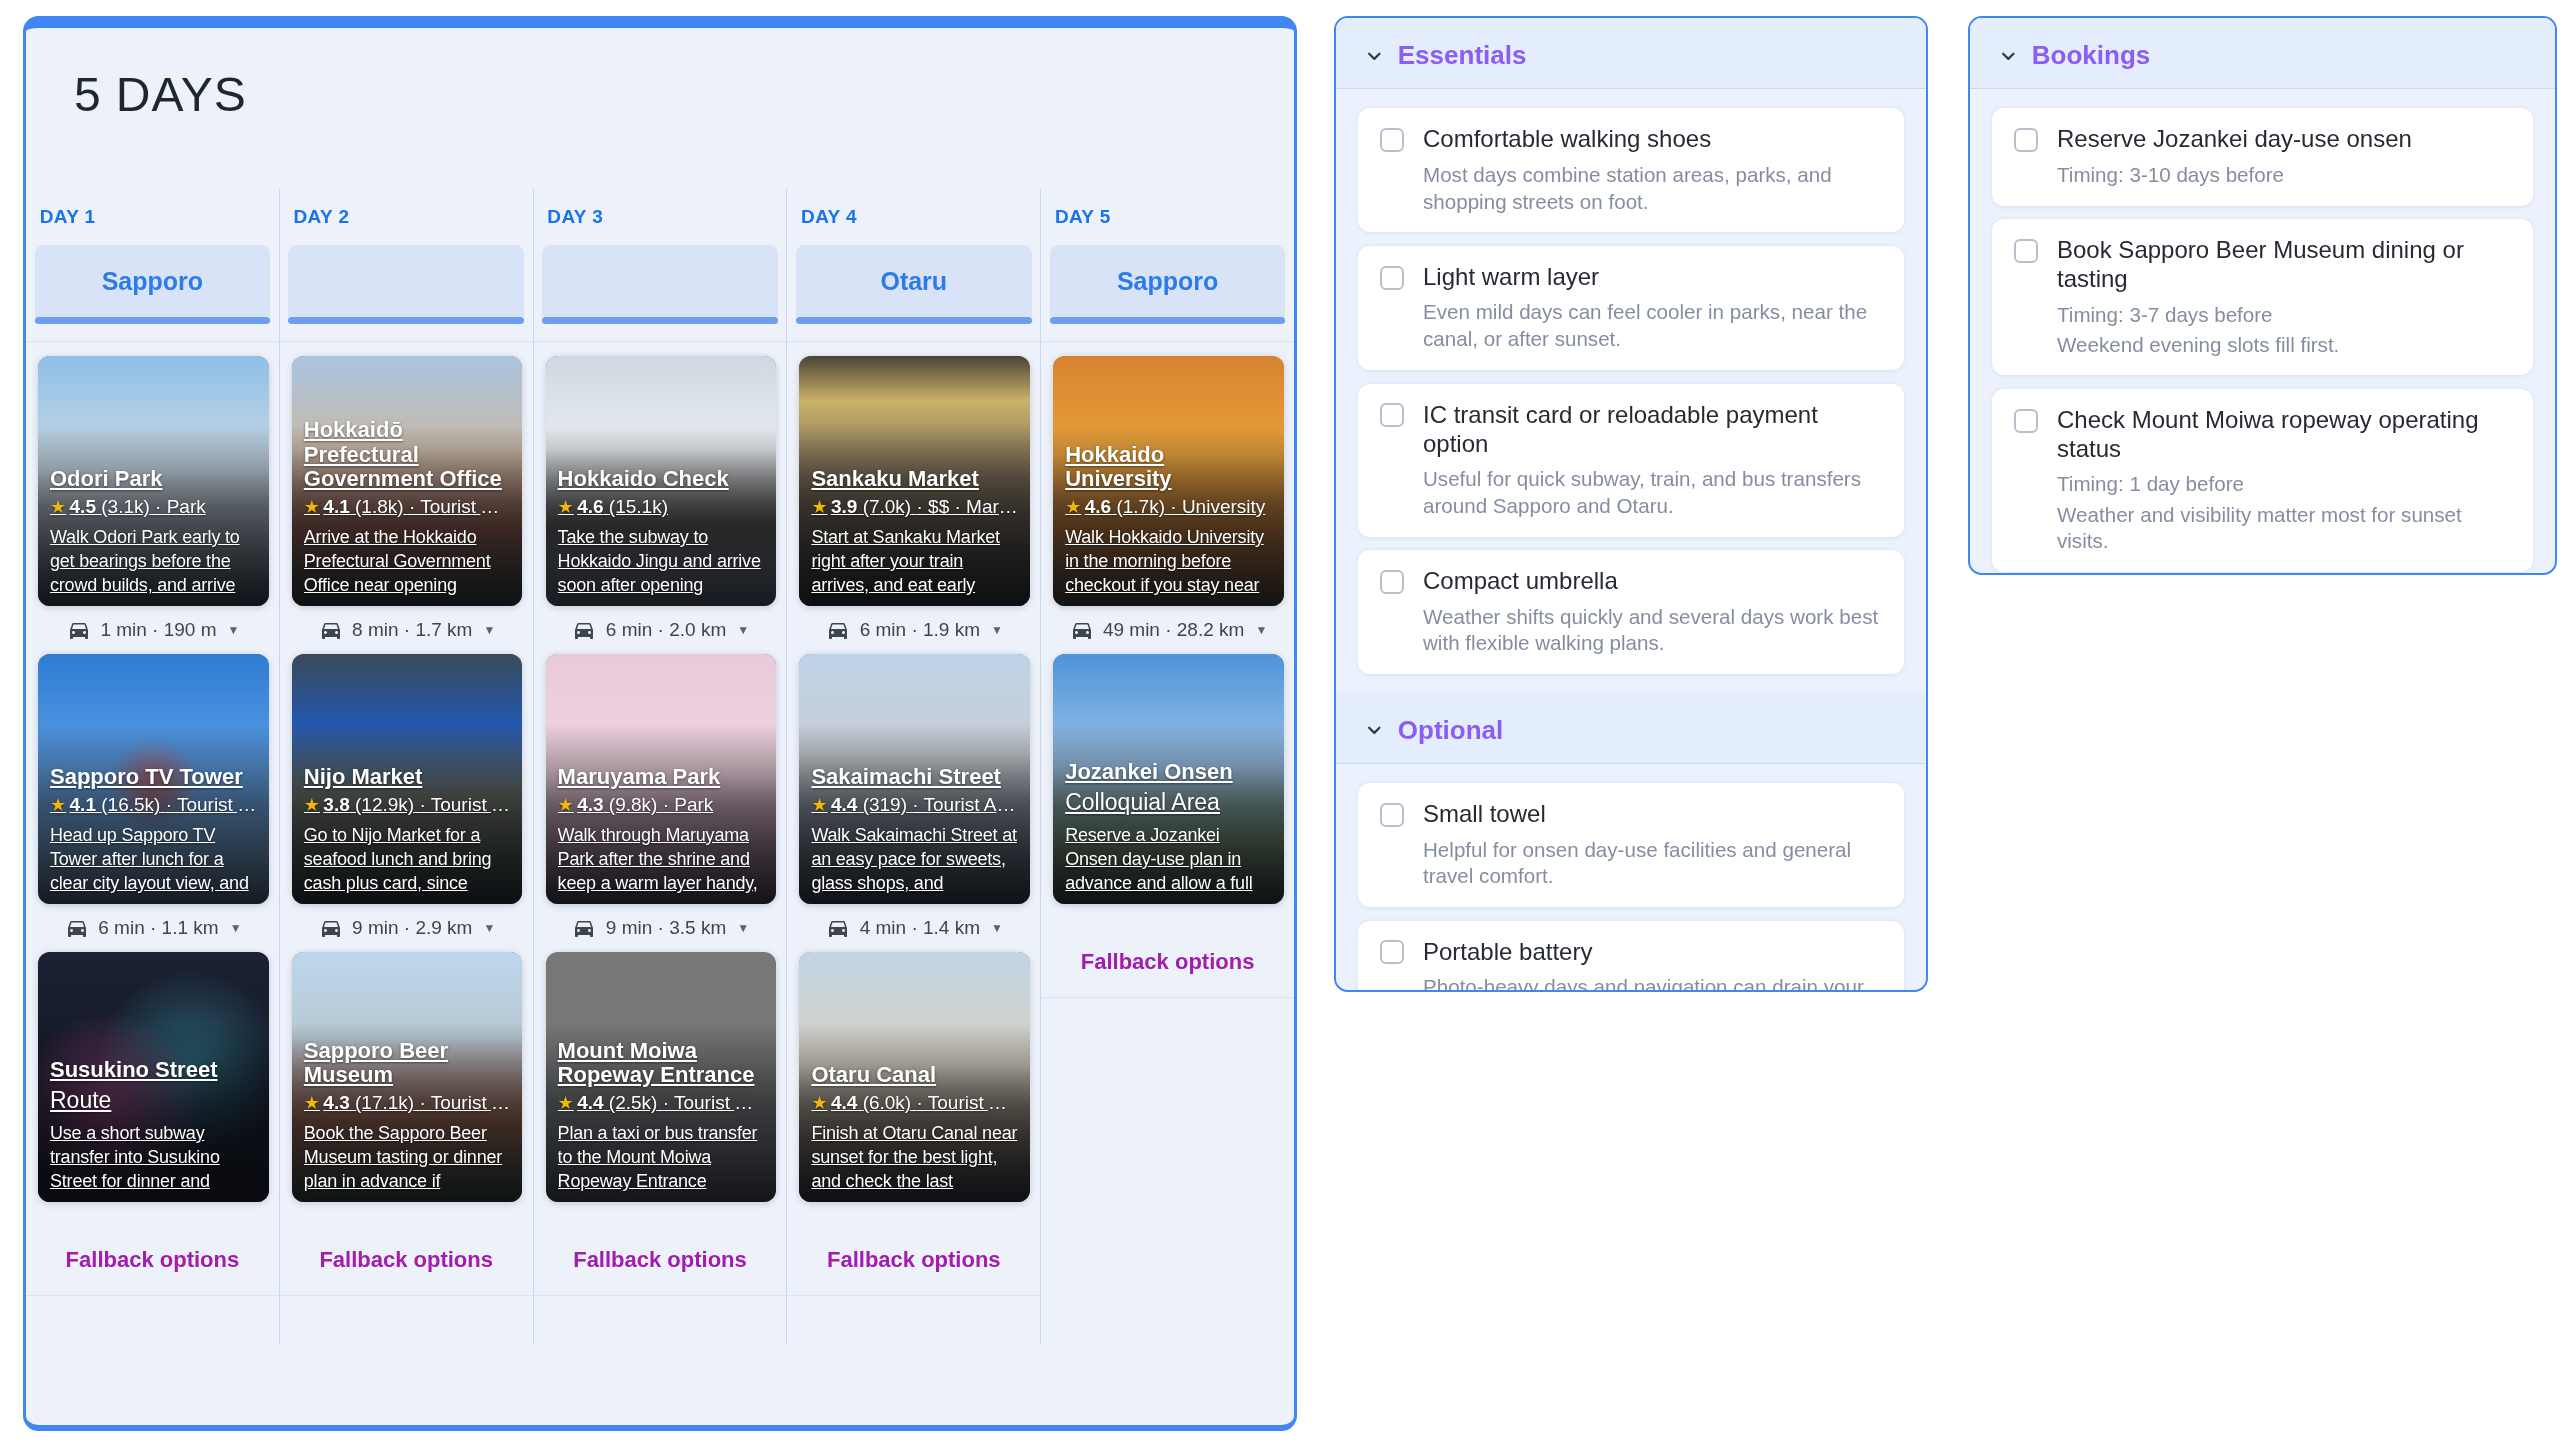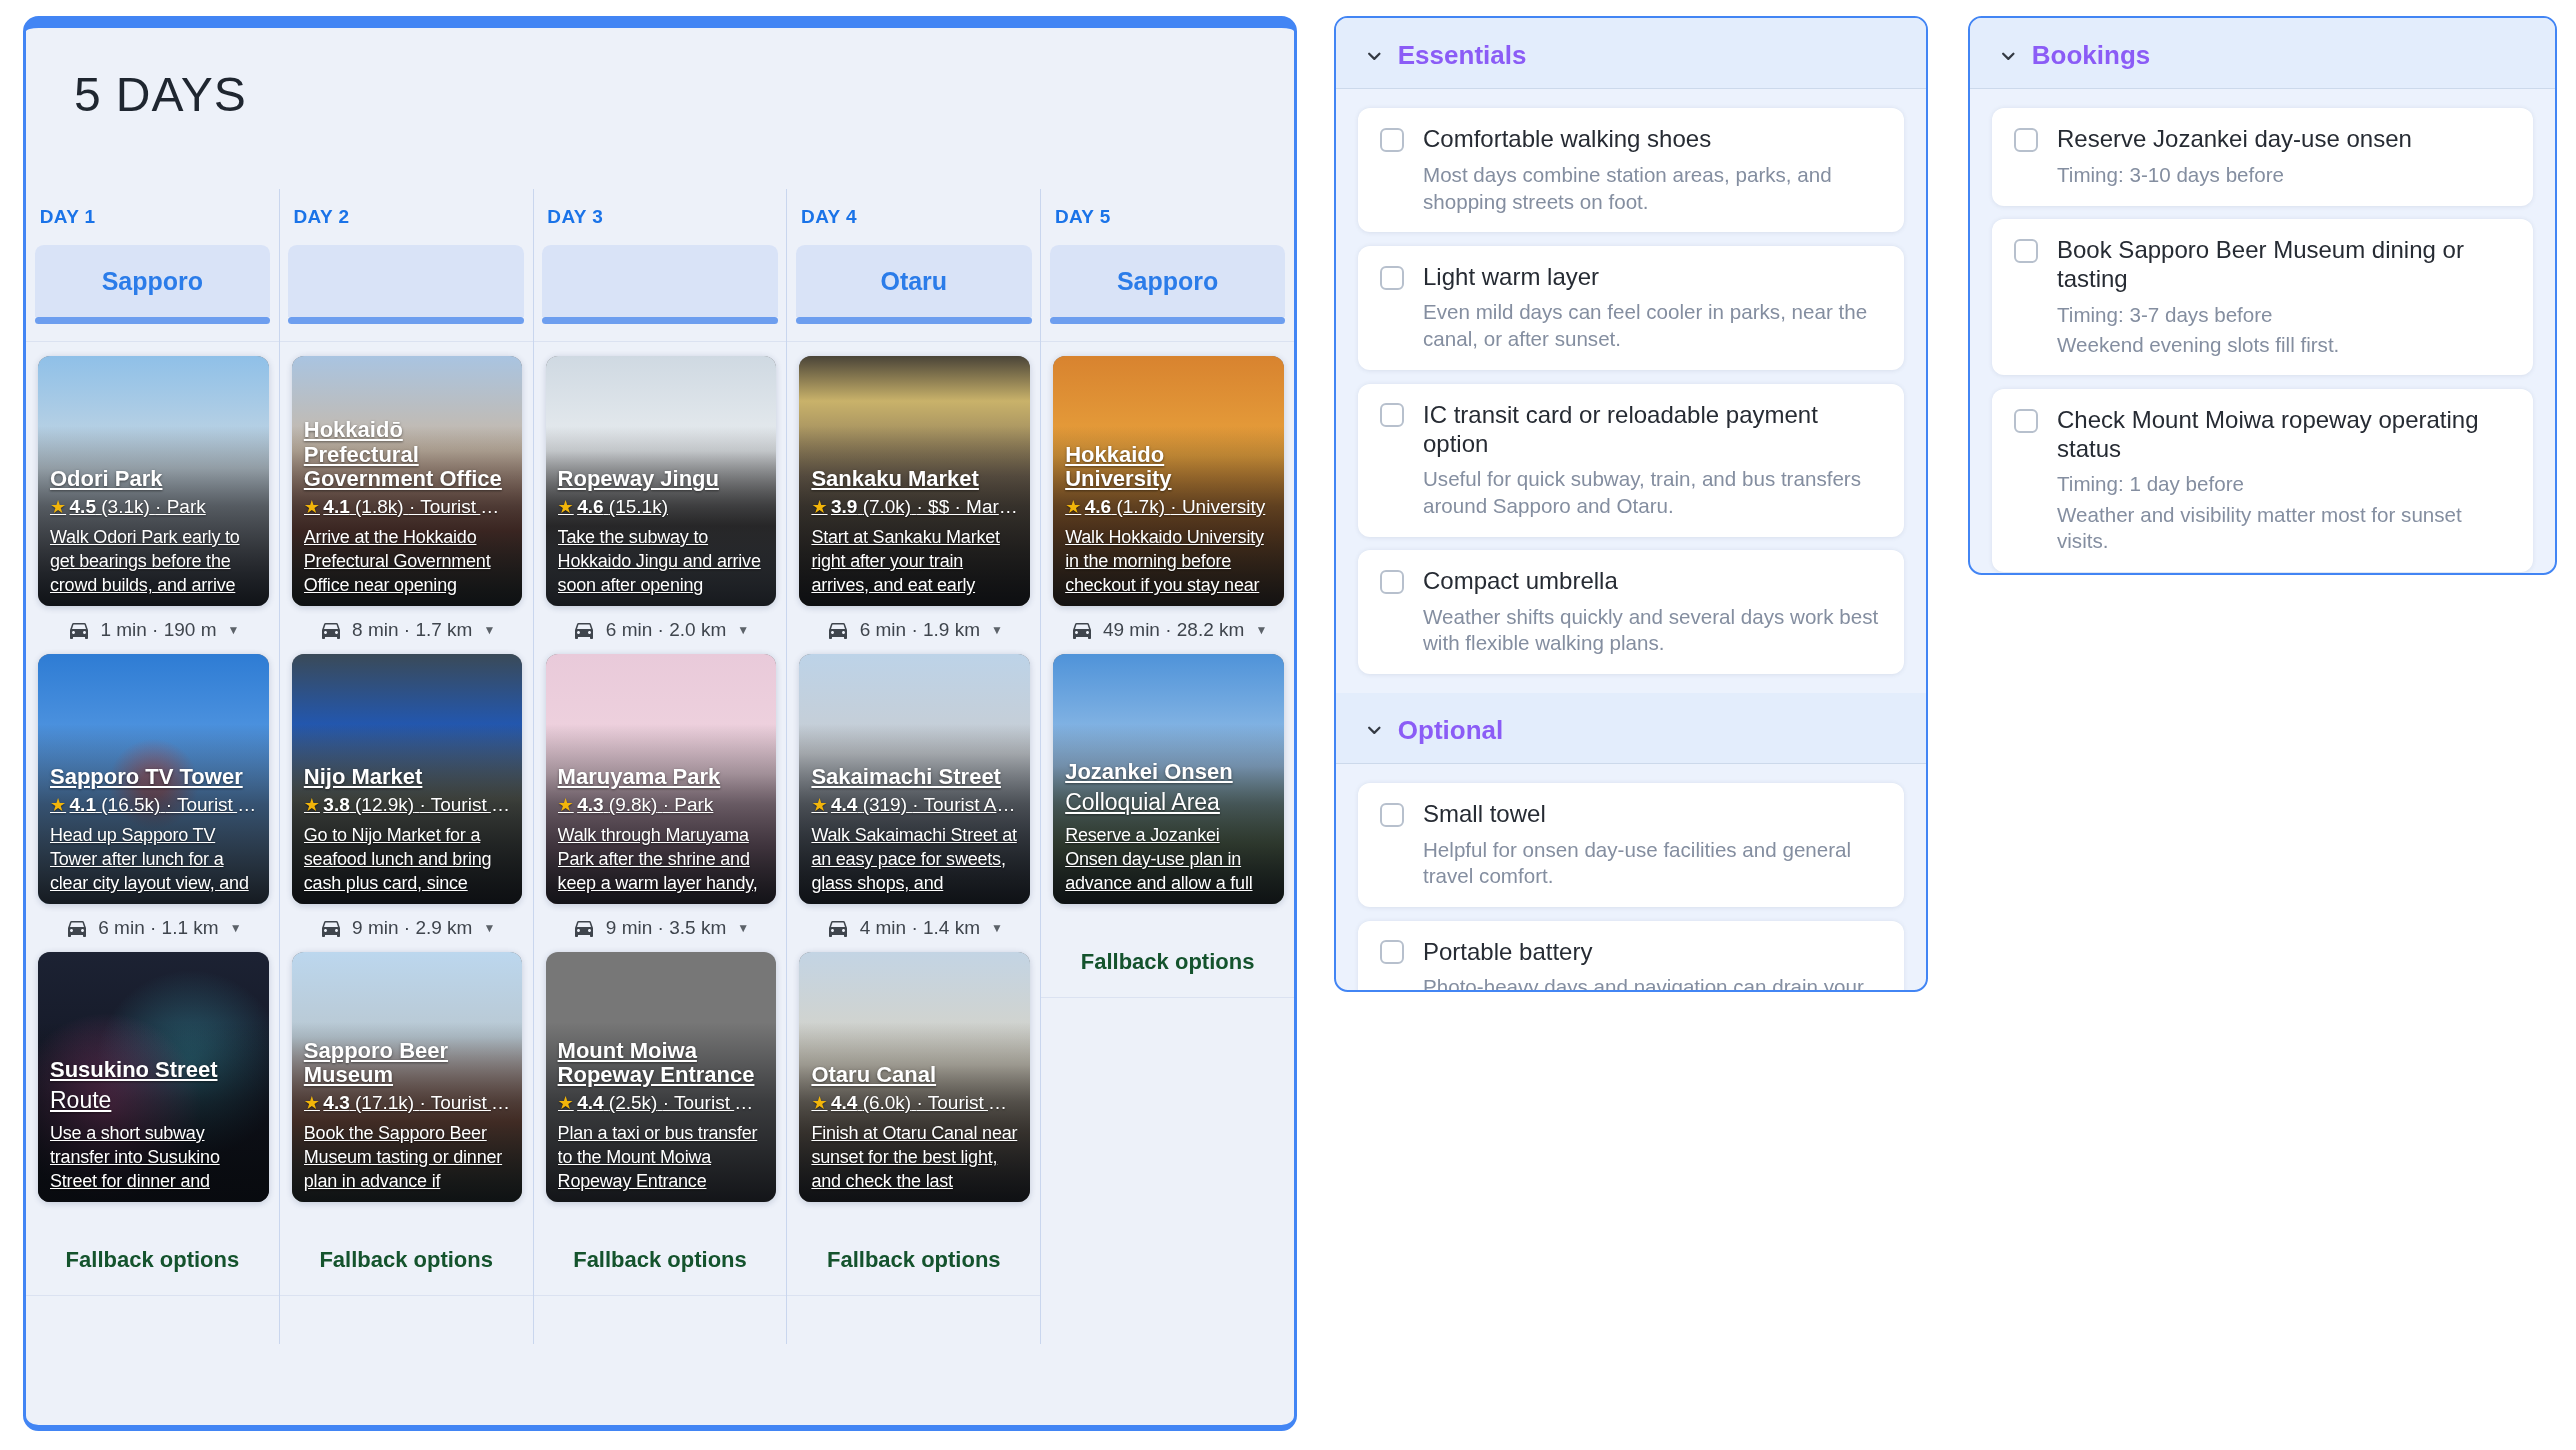--- a/index.html
+++ b/index.html
@@ -78,21 +78,21 @@
 
   .transit {
     height: 48px; display: flex; align-items: center; justify-content: center;
     gap: 9.4px; font-size: 19px; color: #3f454d;
   }
   .transit svg { flex: none; }
   .transit .tri { font-size: 12px; color: #5c6269; margin-left: 1.7px; }
 
   .fallback {
     margin-top: 45px; text-align: center;
-    font-size: 22px; font-weight: 700; color: #14532d;
+    font-size: 22px; font-weight: 700; color: #a21caf;
     padding-bottom: 22px; border-bottom: 1.7px solid #dbe2f1;
   }
 
   
   .ph-odori      { background: linear-gradient(180deg,#8fc0e8 0%,#c9d8e2 45%,#9aa0a8 75%,#5d646e 100%); }
   .ph-tvtower    { background: radial-gradient(circle at 50% 52%, rgba(205,70,55,.55) 0 7%, rgba(205,70,55,0) 26%), linear-gradient(180deg,#2e7cd4 0%,#6aa7e8 60%,#8fb3cf 100%); }
   .ph-susukino   { background: radial-gradient(circle at 30% 62%, rgba(235,90,170,.5), transparent 42%), radial-gradient(circle at 66% 45%, rgba(70,205,225,.4), transparent 46%), linear-gradient(180deg,#1c2233 0%,#121624 60%,#0b0e16 100%); }
   .ph-prefgov    { background: linear-gradient(180deg,#a9c4e1 0%,#c8b8a6 38%,#8f5341 70%,#44503e 100%); }
   .ph-nijo       { background: linear-gradient(180deg,#3a4a58 0%,#2357ae 28%,#707567 58%,#3c403b 100%); }
   .ph-beer       { background: linear-gradient(180deg,#bcd7ee 0%,#b9c8d2 34%,#9a5f46 68%,#4c5c46 100%); }
@@ -259,21 +259,21 @@
         <div class="chip"></div>
         <div class="chip-bar"></div>
       </div>
       <div class="row-divider"></div>
       <div class="stops">
 
         <div class="stop-card">
           <div class="photo ph-jingu"></div>
           <div class="shade"></div>
           <div class="stop-text">
-            <div class="stop-title">Ropeway Jingu</div>
+            <div class="stop-title">Hokkaido Check</div>
             <div class="stop-meta"><span class="star">★</span><span class="rating">4.6</span> <span>(15.1k)</span> <span></span></div>
             <div class="stop-desc">Take the subway to Hokkaido Jingu and arrive soon after opening</div>
           </div>
         </div>
         <div class="transit">
           <svg width="24" height="24" viewBox="0 0 24 24" fill="#3f454d">
               <path d="M18.92 6.01C18.72 5.42 18.16 5 17.5 5h-11c-.66 0-1.21.42-1.42 1.01L3 12v8c0 .55.45 1 1 1h1c.55 0 1-.45 1-1v-1h12v1c0 .55.45 1 1 1h1c.55 0 1-.45 1-1v-8l-2.08-5.99zM6.5 16c-.83 0-1.5-.67-1.5-1.5S5.67 13 6.5 13s1.5.67 1.5 1.5S7.33 16 6.5 16zm11 0c-.83 0-1.5-.67-1.5-1.5s.67-1.5 1.5-1.5 1.5.67 1.5 1.5-.67 1.5-1.5 1.5zM5 11l1.5-4.5h11L19 11H5z"></path>
             </svg>
           <span>6 min · 2.0 km</span>
           <span class="tri">▼</span>

